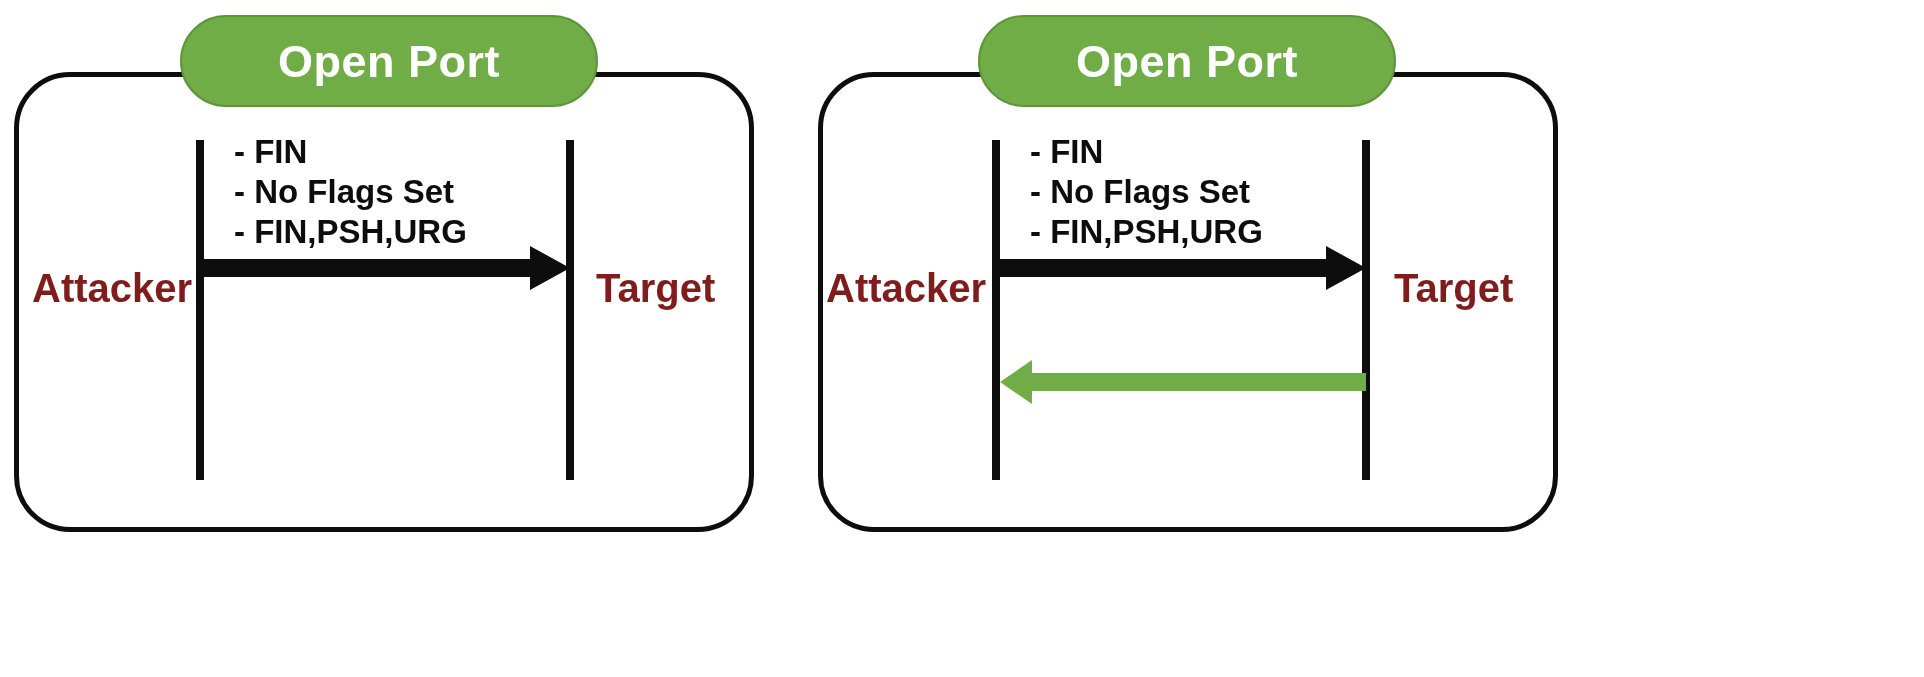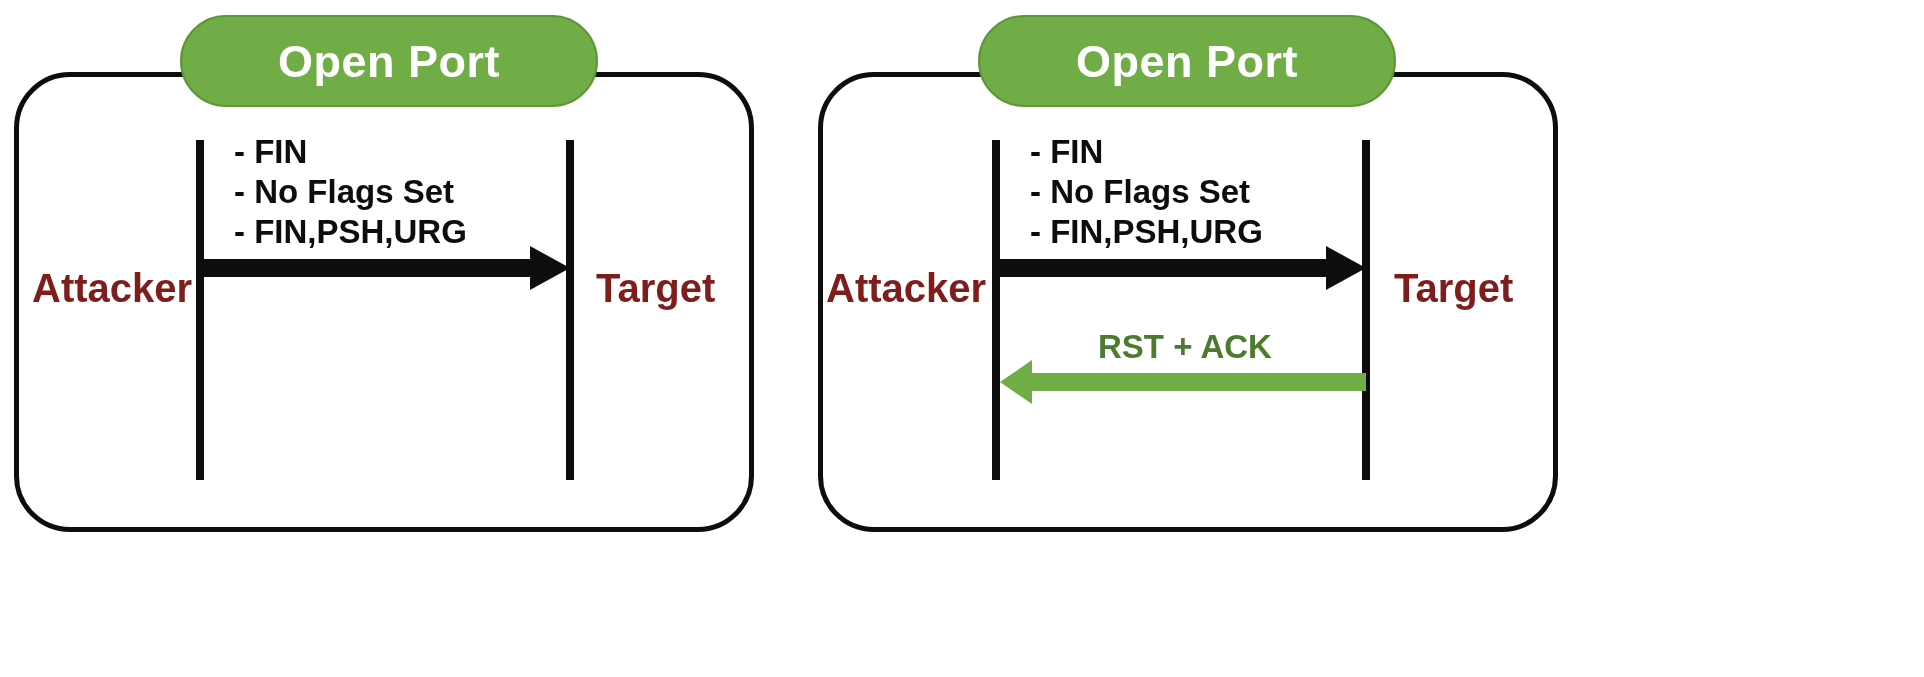--- a/index.html
+++ b/index.html
@@ -161,19 +161,18 @@
   <div class="flag-list flag-list--right">
     <span class="flag-item">- FIN</span>
     <span class="flag-item">- No Flags Set</span>
     <span class="flag-item">- FIN,PSH,URG</span>
   </div>
 
   <svg class="arrow-svg arrow-fwd-right" width="374" height="44" viewBox="0 0 374 44">
     <polygon points="0,13 334,13 334,0 374,22 334,44 334,31 0,31" fill="#0d0d0d"></polygon>
   </svg>
 
-  <div class="rst-label">RST + ACK</div>
 
   <svg class="arrow-svg arrow-rst" width="366" height="44" viewBox="0 0 366 44">
     <polygon points="366,13 32,13 32,0 0,22 32,44 32,31 366,31" fill="#70ad47"></polygon>
   </svg>
 
 </div>
 
 </body></html>

